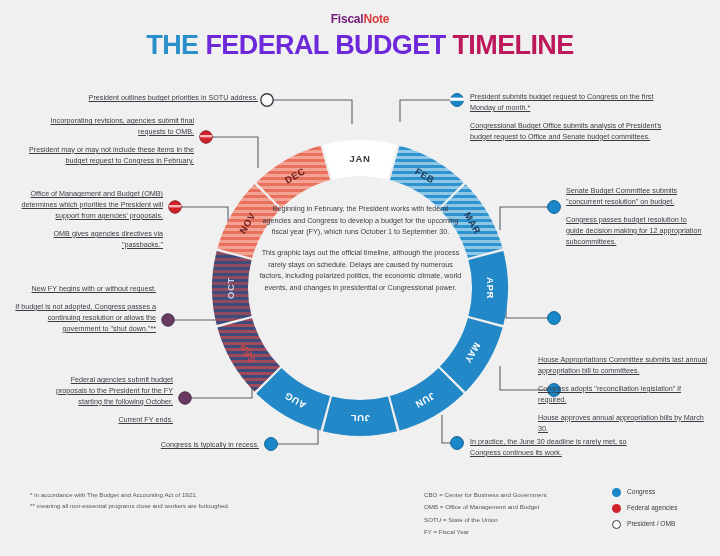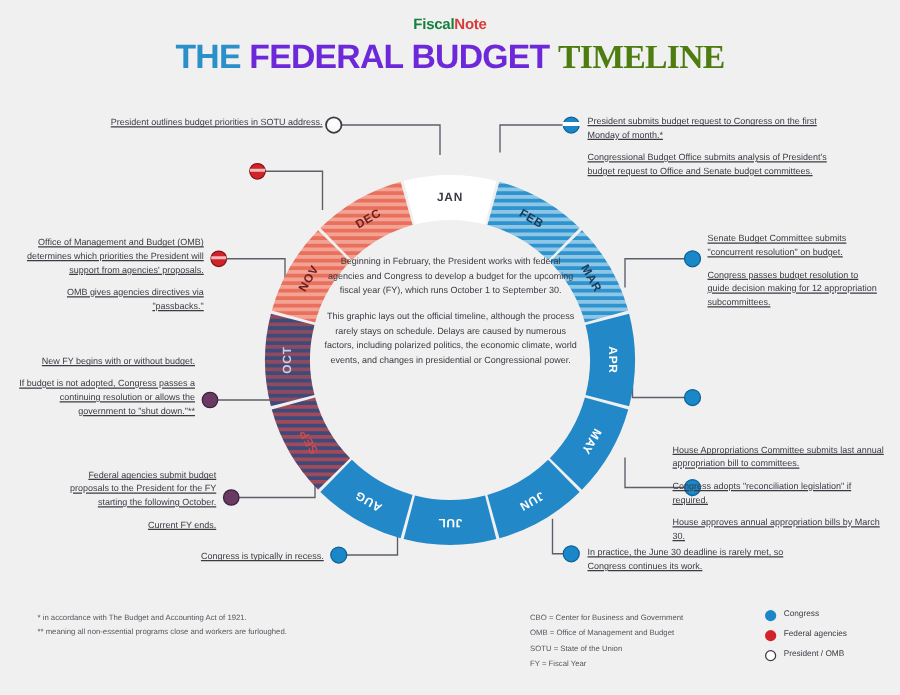--- a/index.html
+++ b/index.html
@@ -10,29 +10,29 @@
     color:#3b3b44;
     position:relative;
   }
   #stage{position:absolute;left:0;top:0;width:720px;height:556px;}
 
   
   .brand{
     position:absolute;left:0;top:12px;width:720px;text-align:center;
     font-size:12px;font-weight:bold;letter-spacing:-0.2px;
   }
-  .brand .fiscal{color:#15803d;}
+  .brand .fiscal{color:#701a75;}
   .brand .note{color:#d93b3b;}
   .maintitle{
     position:absolute;left:0;top:30px;width:720px;text-align:center;
     font-size:27px;font-weight:bold;letter-spacing:-0.6px;white-space:nowrap;
   }
   .maintitle .t1{color:#2b8fc9;}
   .maintitle .t2{color:#6d28d9;}
-  .maintitle .t3{color:#4d7c0f;font-family:Liberation Serif, serif;}
+  .maintitle .t3{color:#be185d;}
 
   
   #wheel{position:absolute;left:0;top:0;width:720px;height:556px;}
 
   
   .ann{position:absolute;font-size:7.2px;line-height:1.52;color:#3b3b44;text-decoration:underline;}
   .ann.r{text-align:right;}
   .ann.l{text-align:left;}
   .ann p{margin:0 0 7px 0;}
   .ann p:last-child{margin-bottom:0;}
@@ -165,28 +165,32 @@
 
   <div class="center-text">
     <p>Beginning in February, the President works with federal agencies and Congress to develop a budget for the upcoming fiscal year (FY), which runs October 1 to September 30.</p>
     <p>This graphic lays out the official timeline, although the process rarely stays on schedule. Delays are caused by numerous factors, including polarized politics, the economic climate, world events, and changes in presidential or Congressional power.</p>
   </div>
 
   <div class="ann r" style="left:30px;top:93px;width:228px;">
     <p>President outlines budget priorities in SOTU address.</p>
   </div>
 
+  <div class="ann r" style="left:26px;top:116px;width:168px;">
+    <p>Incorporating revisions, agencies submit final requests to OMB.</p>
+    <p>President may or may not include these items in the budget request to Congress in February.</p>
+  </div>
 
   <div class="ann r" style="left:12px;top:189px;width:151px;">
     <p>Office of Management and Budget (OMB) determines which priorities the President will support from agencies' proposals.</p>
     <p>OMB gives agencies directives via "passbacks."</p>
   </div>
 
   <div class="ann r" style="left:12px;top:284px;width:144px;">
-    <p>New FY begins with or without budget.</p>
+    <p>New FY begins with or without request.</p>
     <p>If budget is not adopted, Congress passes a continuing resolution or allows the government to "shut down."**</p>
   </div>
 
   <div class="ann r" style="left:38px;top:375px;width:135px;">
     <p>Federal agencies submit budget proposals to the President for the FY starting the following October.</p>
     <p>Current FY ends.</p>
   </div>
 
   <div class="ann r" style="left:100px;top:440px;width:159px;">
     <p>Congress is typically in recess.</p>

